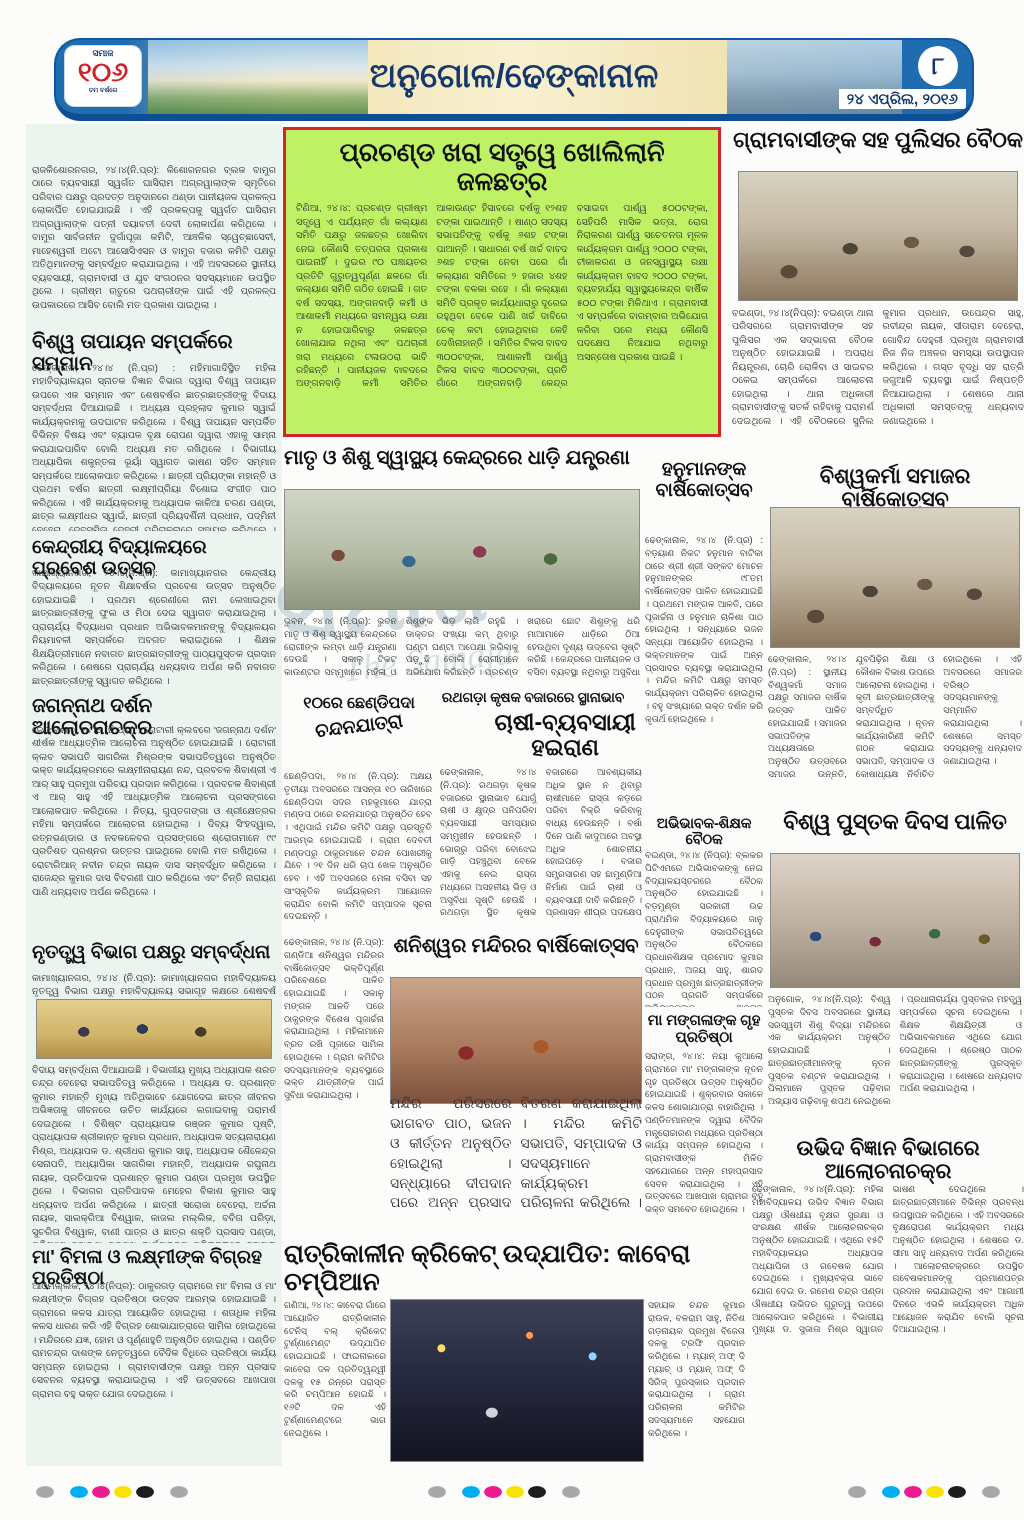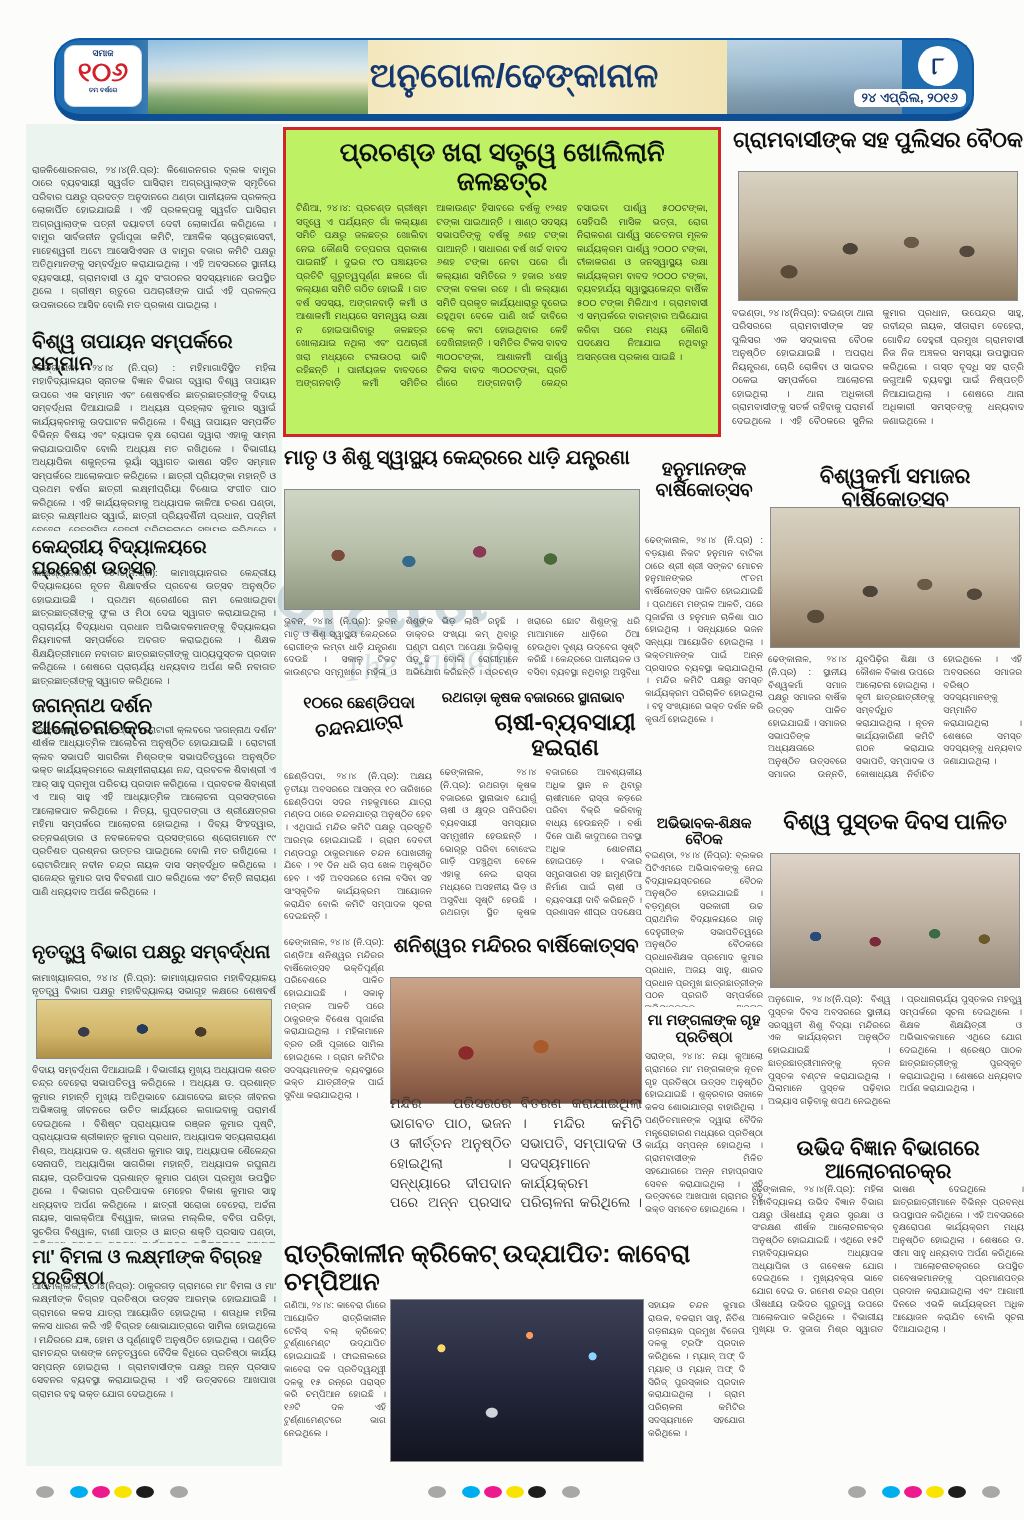--- a/index.html
+++ b/index.html
@@ -27,22 +27,22 @@
   .temple-art{left:92px;top:0;width:220px;height:74px;
       background:linear-gradient(180deg,#9ac6e4 0%,#d4e6f0 35%,#efe9cf 55%,#8db06e 78%,#5c8a4a 100%);
       opacity:.9;}
   .industry-art{right:70px;top:0;width:175px;height:74px;
       background:linear-gradient(180deg,#b9d2e4 0%,#9dbcd3 45%,#7f9cb2 75%,#6d8aa0 100%);
       opacity:.95;}
   .banner-title{left:0;right:0;top:16px;text-align:center;font-size:34px;font-weight:700;
       color:#14386e;letter-spacing:0;}
   .page-circle{right:14px;top:6px;width:40px;height:40px;border-radius:50%;background:#fff;
       text-align:center;line-height:40px;font-size:24px;font-weight:700;color:#14386e;}
-  .date-pill{right:6px;top:49px;background:#fff;border-radius:6px;padding:1px 8px;
-      font-size:13px;color:#14386e;font-weight:700;white-space:nowrap;}
+  .date-pill{right:6px;top:49px;background:#fff;border-radius:0;padding:1px 8px;
+      font-size:15px;color:#14386e;font-weight:700;white-space:nowrap;}
   
   .red-box{left:283px;top:127px;width:438px;height:310px;border:3px solid #d2242b;
       box-sizing:border-box;background:#bef264;}
   .red-box .hl{margin:8px 10px 6px 10px;font-size:26px;text-align:center;}
   .red-box .body-txt{margin:2px 10px;height:232px;}
   
   .watermark{left:280px;top:540px;width:440px;height:190px;transform:rotate(-6deg);
       pointer-events:none;color:rgba(105,145,165,.30);}
   .watermark .wm-main{font-size:92px;font-weight:700;line-height:1;}
   .watermark .wm-sub{font-family:"Liberation Serif",serif;font-style:italic;

